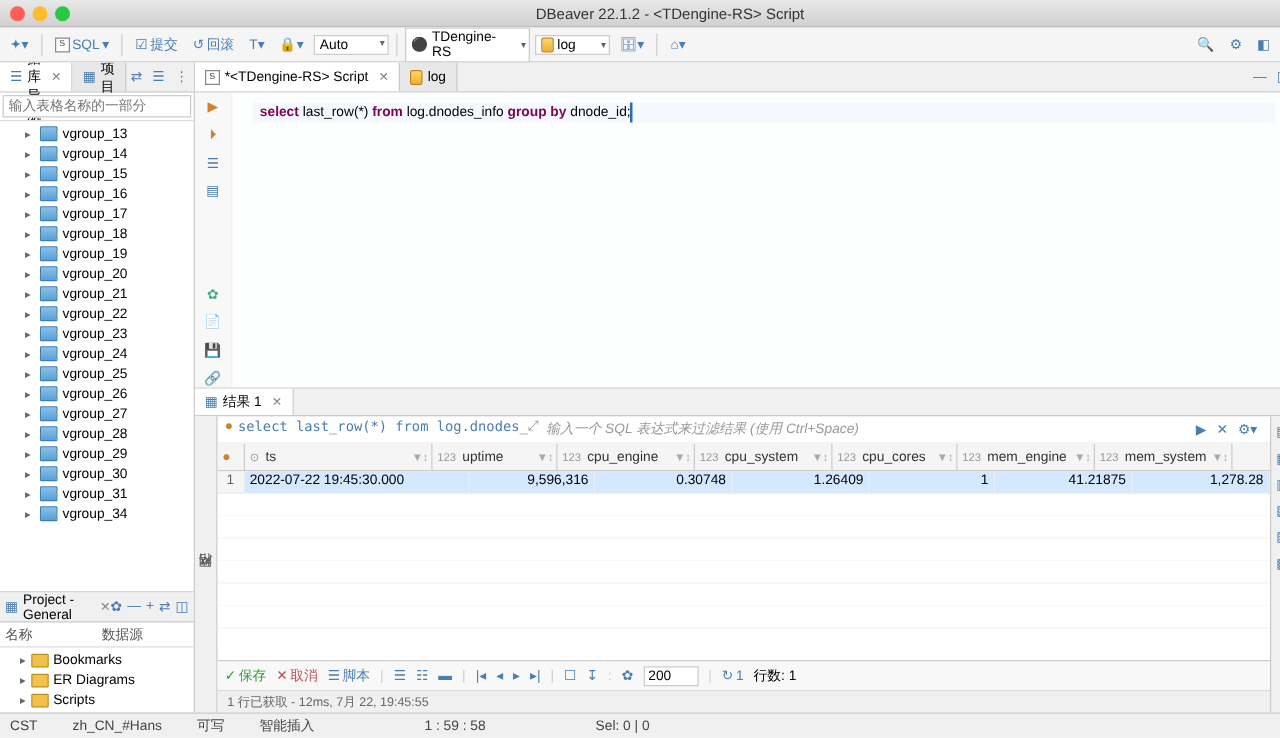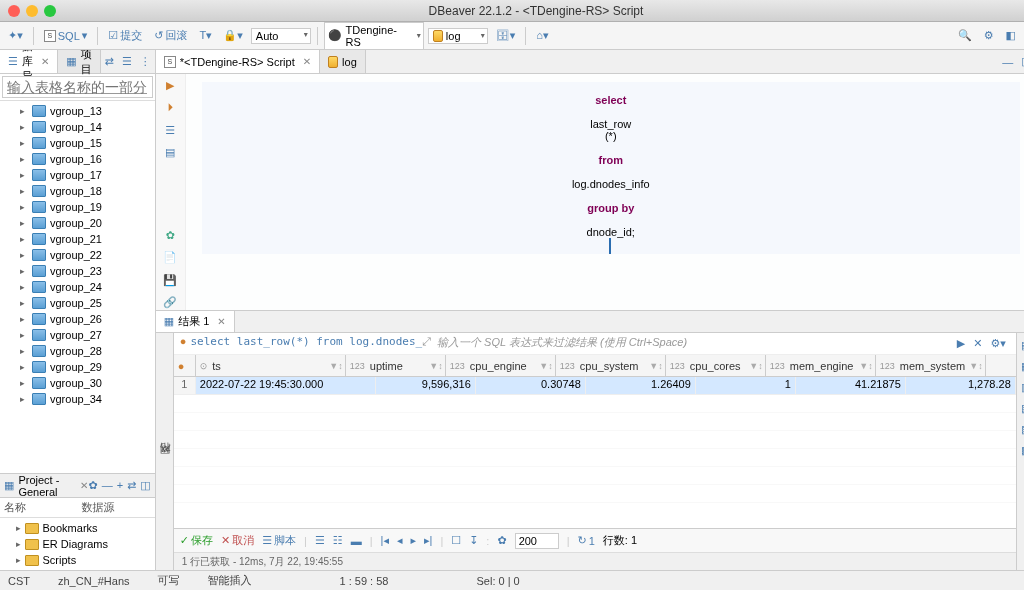--- a/index.html
+++ b/index.html
@@ -13,21 +13,21 @@
 .tbtn { padding:2px 4px; color:#4a7db0; cursor:pointer; display:inline-flex; align-items:center; gap:2px; font-size:11px; }
 .tbsep { width:1px; height:18px; background:#ccc; margin:0 2px; }
 .combo { border:1px solid #ccc; padding:1px 12px 1px 4px; background:#fff; font-size:11px; position:relative; }
 .combo::after { content:'▾'; position:absolute; right:2px; color:#666; font-size:8px; }
 .main { flex:1; display:flex; overflow:hidden; }
 .left { width:330px; display:flex; flex-direction:column; border-right:1px solid #ccc; background:#fff; }
 .tabs { height:24px; display:flex; border-bottom:1px solid #ccc; background:#f0f0f0; }
 .tab { padding:3px 8px; display:flex; align-items:center; gap:4px; border-right:1px solid #ccc; background:#fff; cursor:pointer; }
 .tab.inactive { background:#e8e8e8; }
 .search { padding:2px; border-bottom:1px solid #ddd; }
-.search input { width:100%; border:1px solid #ccc; padding:2px 4px; font-size:14px; color:#999;text-decoration:underline; }
+.search input { width:100%; border:1px solid #ccc; padding:2px 4px; font-size:11px; color:#999; }
 .tree { flex:1; overflow-y:auto; padding:2px 0; }
 .treeitem { padding:2px 4px 2px 32px; display:flex; align-items:center; gap:4px; cursor:pointer; position:relative; }
 .treeitem::before { content:'▸'; position:absolute; left:20px; color:#666; font-size:9px; }
 .tableicon { width:14px; height:12px; background:linear-gradient(#8abfe8,#5a9fd4); border:1px solid #3a7fb4; border-radius:1px; display:inline-block; }
 .panel2 { border-top:1px solid #ccc; }
 .panelhead { height:24px; display:flex; align-items:center; padding:0 4px; background:#f0f0f0; border-bottom:1px solid #ccc; }
 .panelhead .title2 { flex:1; display:flex; align-items:center; gap:4px; }
 .panelactions { display:flex; gap:4px; color:#4a7db0; }
 .colhead { display:flex; border-bottom:1px solid #ddd; }
 .colhead div { flex:1; padding:2px 4px; font-size:11px; color:#555; }
@@ -204,20 +204,24 @@
         <div class="treeitem">
           <span class="tableicon"></span>
           <span>vgroup_29</span>
         </div>
         <div class="treeitem">
           <span class="tableicon"></span>
           <span>vgroup_30</span>
         </div>
         <div class="treeitem">
           <span class="tableicon"></span>
+          <span>vgroup_31</span>
+        </div>
+        <div class="treeitem">
+          <span class="tableicon"></span>
           <span>vgroup_34</span>
         </div>
       </div>
 
     <div class="panel2">
       <div class="panelhead">
         <div class="title2">
             <span class="navicon">▦</span>
             <span>Project - General</span>
             <span class="closex">✕</span>
@@ -275,21 +279,21 @@
         <div class="gicon" style="color:#d08030">▶</div>
         <div class="gicon" style="color:#d08030">⏵</div>
         <div class="gicon">☰</div>
         <div class="gicon">▤</div>
         <div class="gicon" style="margin-top:60px;color:#4a8">✿</div>
         <div class="gicon">📄</div>
         <div class="gicon" style="color:#c05050">💾</div>
         <div class="gicon">🔗</div>
       </div>
       <div class="editor">
-        <div class="sql-line" style="background:#f5f8fd;flex-direction:column;">
+        <div class="sql-line" style="background:#f5f8fd;">
           &nbsp;&nbsp;<span class="kw">select</span>&nbsp;
           <span class="fn">last_row</span><span class="op">(*)</span>&nbsp;
           <span class="kw">from</span>&nbsp;
           <span>log.dnodes_info</span>&nbsp;
           <span class="kw">group by</span>&nbsp;
           <span>dnode_id;</span><span class="cursor"></span>
         </div>
       </div>
     </div>
 

